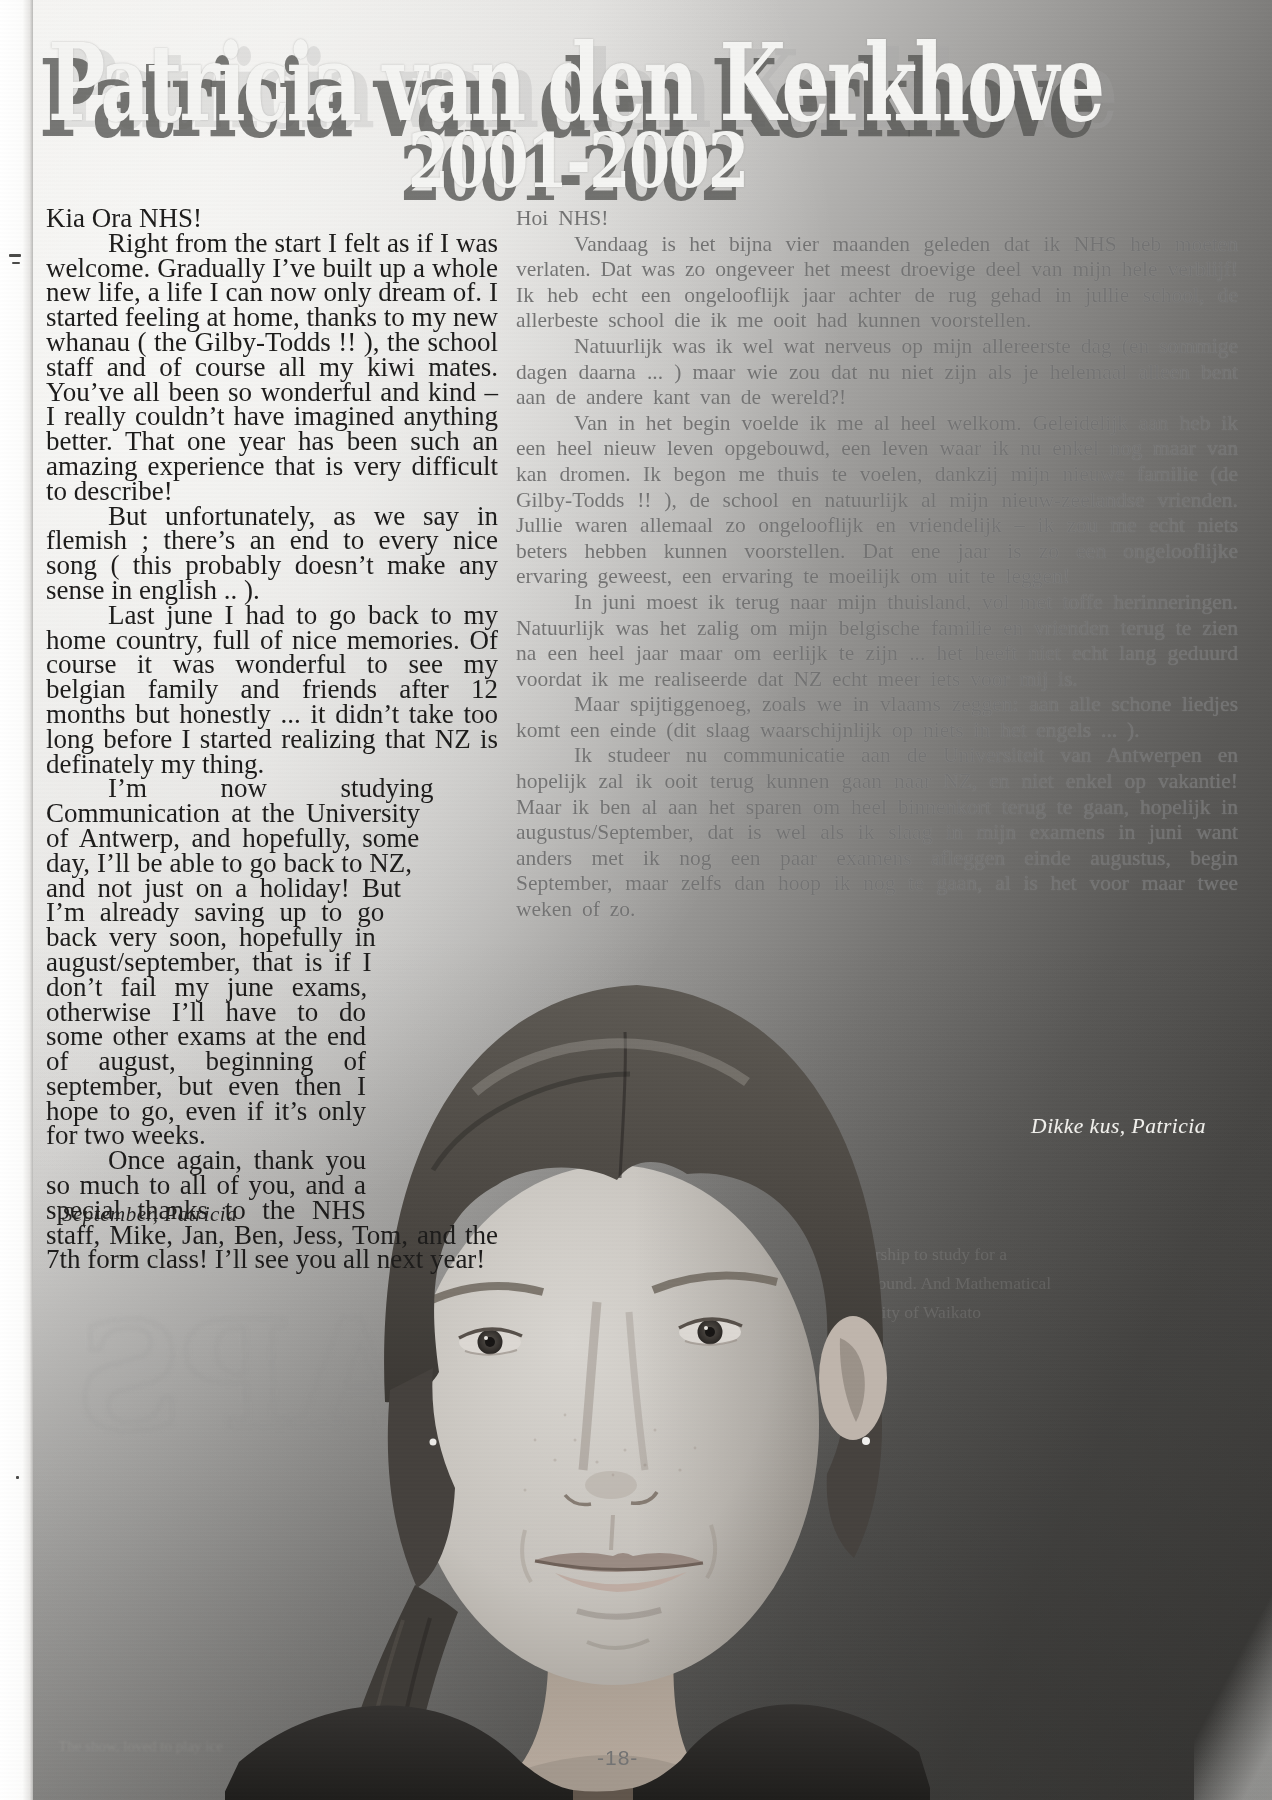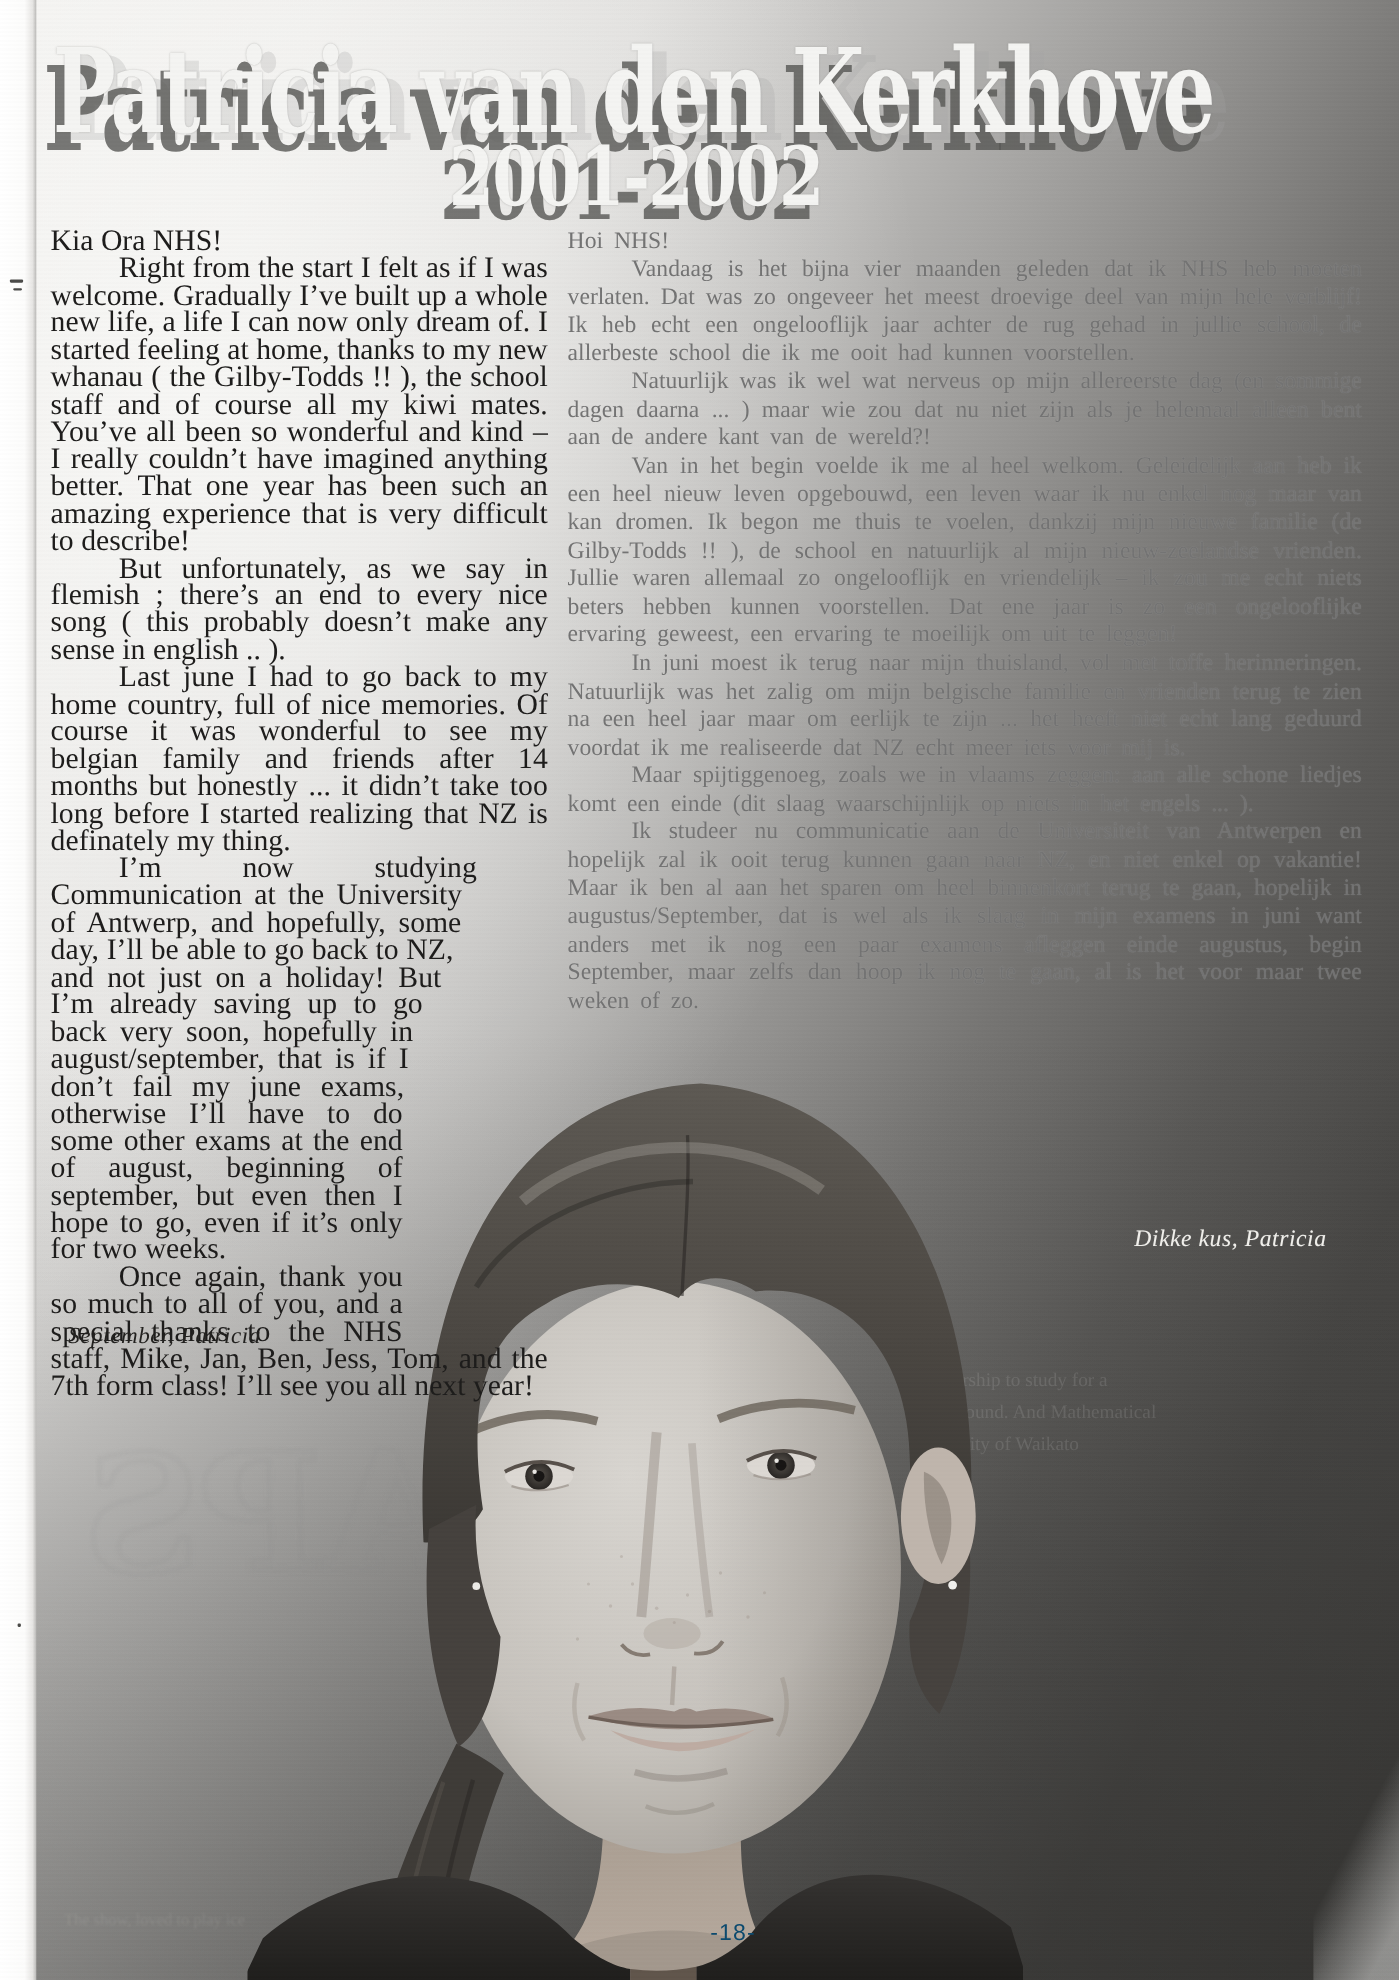--- a/index.html
+++ b/index.html
@@ -58,22 +58,22 @@
       font-family:"DejaVu Serif",serif;font-weight:bold;font-size:148px;
       color:transparent;-webkit-text-stroke:4px rgba(135,135,132,0.12);
       transform:scaleX(-1) rotate(1deg);filter:blur(2px);pointer-events:none;}
   .ghost-lines{position:absolute;left:830px;top:1240px;width:400px;
       font-size:17.5px;line-height:29px;color:rgba(218,218,212,0.15);filter:blur(0.5px);}
   .ghost-bottom{position:absolute;left:58px;top:1738px;width:330px;
       font-size:15px;color:rgba(222,222,218,0.13);filter:blur(1.1px);}
 
   .portrait{position:absolute;left:225px;top:970px;width:705px;height:830px;}
 
-  .page-number{position:absolute;left:597px;top:1746px;width:90px;text-align:right;
-      font-family:"Liberation Sans",sans-serif;font-size:21px;letter-spacing:1px;color:#0c4a6e;}
+  .page-number{position:absolute;left:597px;top:1746px;width:90px;text-align:left;
+      font-family:"Liberation Sans",sans-serif;font-size:21px;letter-spacing:1px;color:#737373;}
 </style>
 </head>
 <body>
 
 <div class="page">
   <div class="bg"></div>
   <div class="bg-glow"></div>
   <div class="bg-bottom"></div>
 
   <div class="ghost-big">SOAPS</div>
@@ -214,21 +214,21 @@
       <path d="M-5 832 L14 792 C88 728 212 706 296 792 C318 810 332 817 348 820 L348 834 L-5 834 Z" fill="url(#shirtGrad)"></path>
       <path d="M710 834 L694 782 C622 724 516 710 456 790 C438 806 424 814 408 818 L408 834 Z" fill="url(#shirtGrad)"></path>
       <path d="M348 820 Q378 824 408 818 L408 834 L348 834 Z" fill="#55493f" opacity="0.85"></path>
     </g>
   </svg>
 
   <div class="col col-left">
     <p class="greet">Kia Ora NHS!</p>
     <p>Right from the start I felt as if I was welcome. Gradually I’ve built up a whole new life, a life I can now only dream of. I started feeling at home, thanks to my new whanau ( the Gilby-Todds !! ), the school staff and of course all my kiwi mates. You’ve all been so wonderful and kind – I really couldn’t have imagined anything better. That one year has been such an amazing experience that is very difficult to describe!</p>
     <p>But unfortunately, as we say in flemish ; there’s an end to every nice song ( this probably doesn’t make any sense in english .. ).</p>
-    <p>Last june I had to go back to my home country, full of nice memories. Of course it was wonderful to see my belgian family and friends after 14 months but honestly ... it didn’t take too long before I started realizing that NZ is definately my thing.</p>
+    <p>Last june I had to go back to my home country, full of nice memories. Of course it was wonderful to see my belgian family and friends after 12 months but honestly ... it didn’t take too long before I started realizing that NZ is definately my thing.</p>
     <div class="wrapL"></div>
     <p>I’m now studying Communication at the University of Antwerp, and hopefully, some day, I’ll be able to go back to NZ, and not just on a holiday! But I’m already saving up to go back very soon, hopefully in august/september, that is if I don’t fail my june exams, otherwise I’ll have to do some other exams at the end of august, beginning of september, but even then I hope to go, even if it’s only for two weeks.</p>
     <p>Once again, thank you so much to all of you, and a special thanks to the NHS staff, Mike, Jan, Ben, Jess, Tom, and the 7th form class! I’ll see you all next year!</p>
   </div>
   <div class="sig-left">September, Patricia</div>
 
   <div class="col col-right">
     <p class="greet">Hoi NHS!</p>
     <p>Vandaag is het bijna vier maanden geleden dat ik NHS heb moeten verlaten. Dat was zo ongeveer het meest droevige deel van mijn hele verblijf! Ik heb echt een ongelooflijk jaar achter de rug gehad in jullie school, de allerbeste school die ik me ooit had kunnen voorstellen.</p>
     <p>Natuurlijk was ik wel wat nerveus op mijn allereerste dag (en sommige dagen daarna ... ) maar wie zou dat nu niet zijn als je helemaal alleen bent aan de andere kant van de wereld?!</p>

